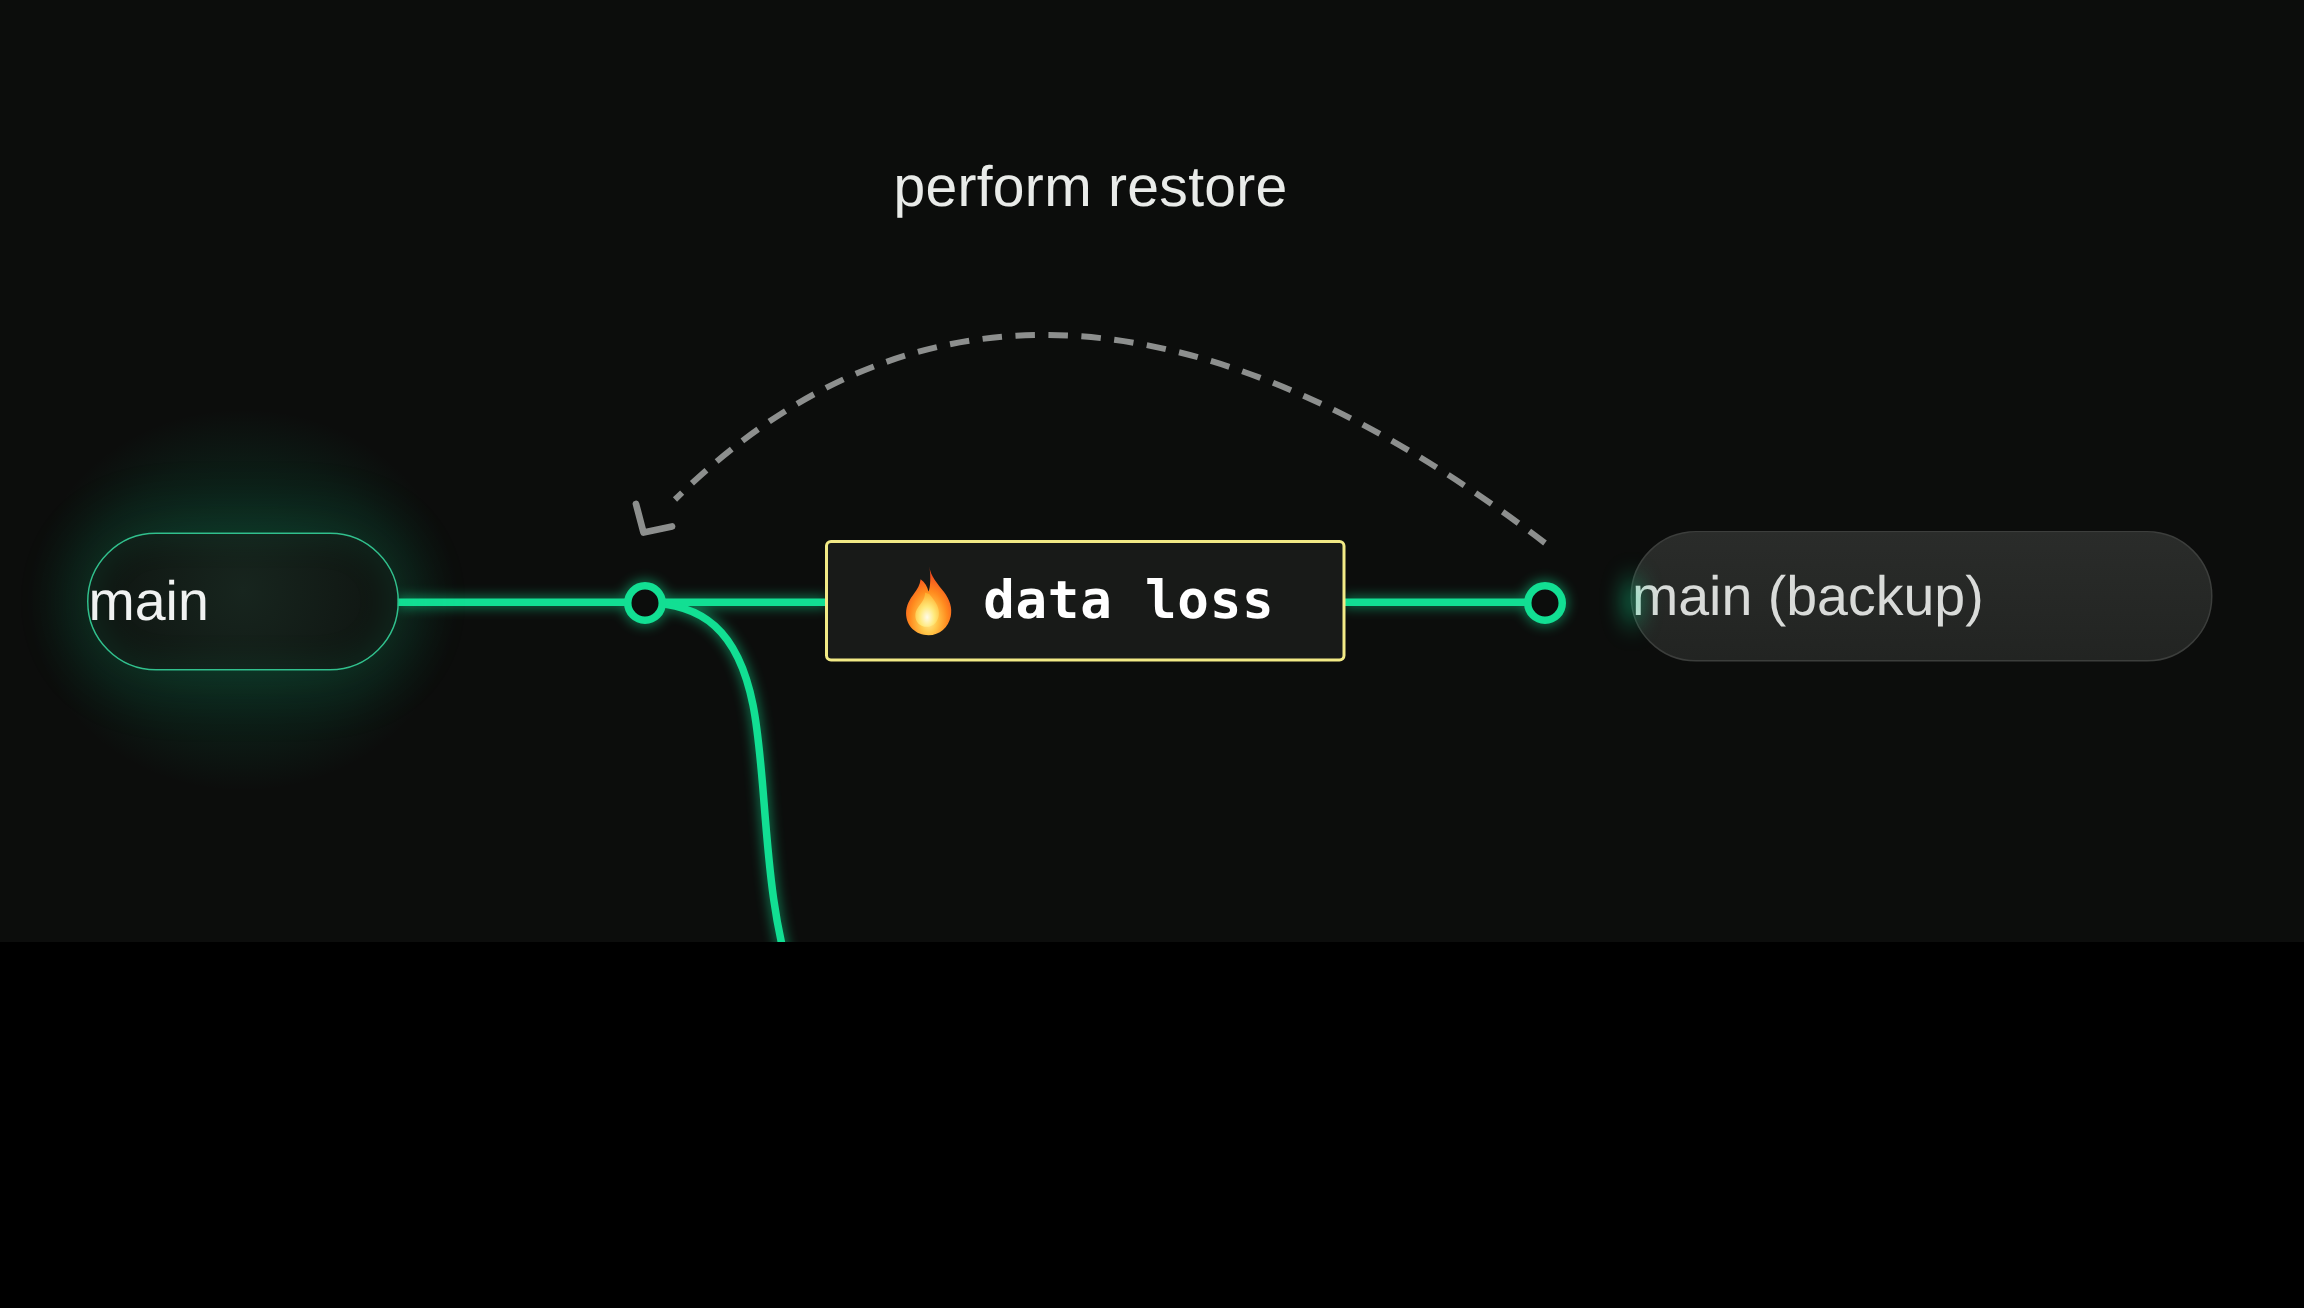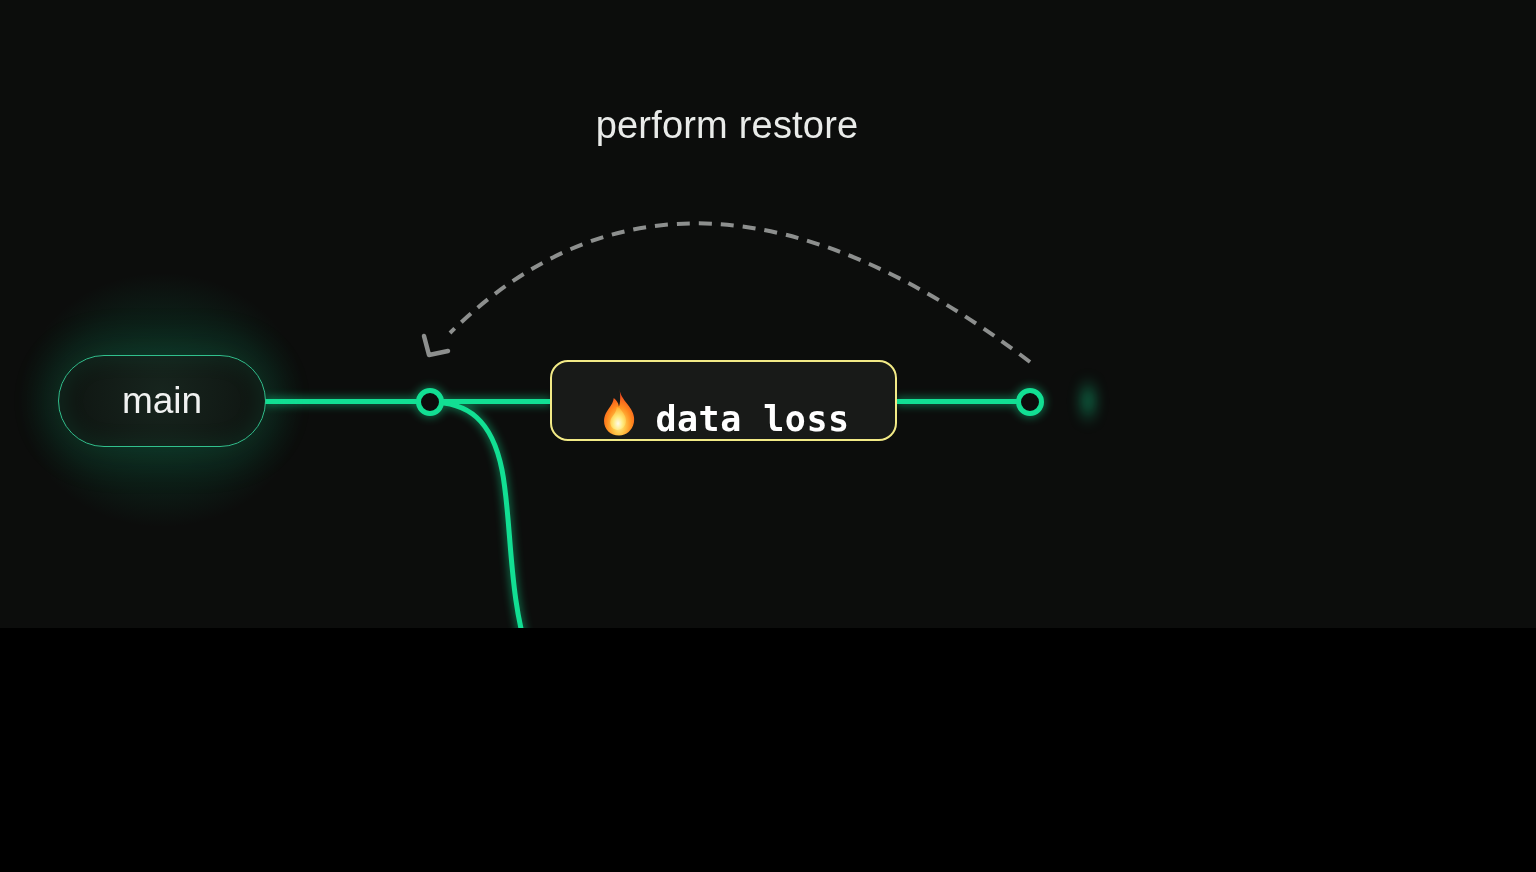--- a/index.html
+++ b/index.html
@@ -40,21 +40,21 @@
     background:radial-gradient(closest-side,rgba(18,223,147,.17),rgba(18,223,147,.06) 55%,transparent 75%);
     pointer-events:none;
   }
   .halo-restored{
     position:absolute;left:1040px;top:640px;width:500px;height:190px;
     background:radial-gradient(closest-side,rgba(18,223,147,.05),transparent 75%);
     pointer-events:none;
   }
 
   .pill{
-    position:absolute;display:flex;align-items:center;justify-content:center;
+    position:absolute;display:flex;align-items:center;
     border-radius:46px;font-size:37px;color:var(--node-text);
     background:linear-gradient(180deg,#2a2c2a 0%,#222422 100%);
     border:1px solid var(--node-border);
   }
   .pill-main{
     left:58px;top:355px;width:208px;height:92px;
     background:radial-gradient(circle at 50% 42%,#17251e 0%,#101713 75%);
     border:1px solid #31c08d;
     box-shadow:0 0 46px 6px rgba(18,223,147,.14), inset 0 0 26px rgba(18,223,147,.10);
     color:#f0f2f1;
@@ -70,23 +70,23 @@
   .eg-restored-left{left:1074px;top:700px;width:20px;height:56px}
   .eg-restored-right{left:1462px;top:698px;width:20px;height:60px}
   .edge-arc{
     position:absolute;width:86px;height:86px;border-radius:50%;
     border:2px solid transparent;border-right-color:var(--branch-line);
     left:1387px;top:685px;pointer-events:none;opacity:.9;
   }
 
   .event-box{
     position:absolute;left:550px;top:360px;width:347px;height:81px;
-    border:2px solid var(--event-border);border-radius:18px;
+    border:2px solid var(--event-border);border-radius:4px;
     background:#181a18;
-    display:flex;align-items:flex-end;justify-content:center;gap:13px;
+    display:flex;align-items:center;justify-content:center;gap:13px;
   }
   .event-label{
     font-family:"DejaVu Sans Mono","Liberation Mono",monospace;
     font-weight:700;font-size:35px;color:#ffffff;letter-spacing:.5px;
     white-space:nowrap;
   }
   .flame{display:block}
 </style>
 </head>
 <body>
@@ -143,20 +143,23 @@
           <stop offset="45%" stop-color="#ffe97a"></stop>
           <stop offset="100%" stop-color="#ffb02e"></stop>
         </radialGradient>
       </defs>
       <path fill="url(#flameOuter)" d="M16 1 C16.5 6 20 9.5 23 13.5 C25.8 17.3 27 21 26.2 25 C25.1 30.4 20.9 34 15.7 34 C9.6 34 5 29.6 5 23.6 C5 19.8 6.8 16.9 8.8 14.2 C10.3 12.2 11.6 10.1 11.9 7.4 C13.9 8.9 15.2 10.9 15.6 13.3 C16.6 11.7 16.8 5.5 16 1 Z"></path>
       <path fill="url(#flameInner)" d="M16 14.5 C18.3 17.4 20.6 20 20.6 23.4 C20.6 27.2 18 30 14.8 30 C11.7 30 9.4 27.8 9.4 24.6 C9.4 21.9 11.2 20.2 12.6 18.1 C13.5 16.8 14 15.4 14 13.8 C14.9 14 15.6 14.2 16 14.5 Z"></path>
     </svg>
     <span class="event-label">data loss</span>
   </div>
 
+  <div class="pill pill-backup">
+    <span>main (backup)</span>
+  </div>
 
 
   <div class="edge-arc"></div>
   <div class="edge-glow eg-backup-left"></div>
   <div class="edge-glow eg-restored-left"></div>
   <div class="edge-glow eg-restored-right"></div>
 
 </div>
 
 </body></html>

